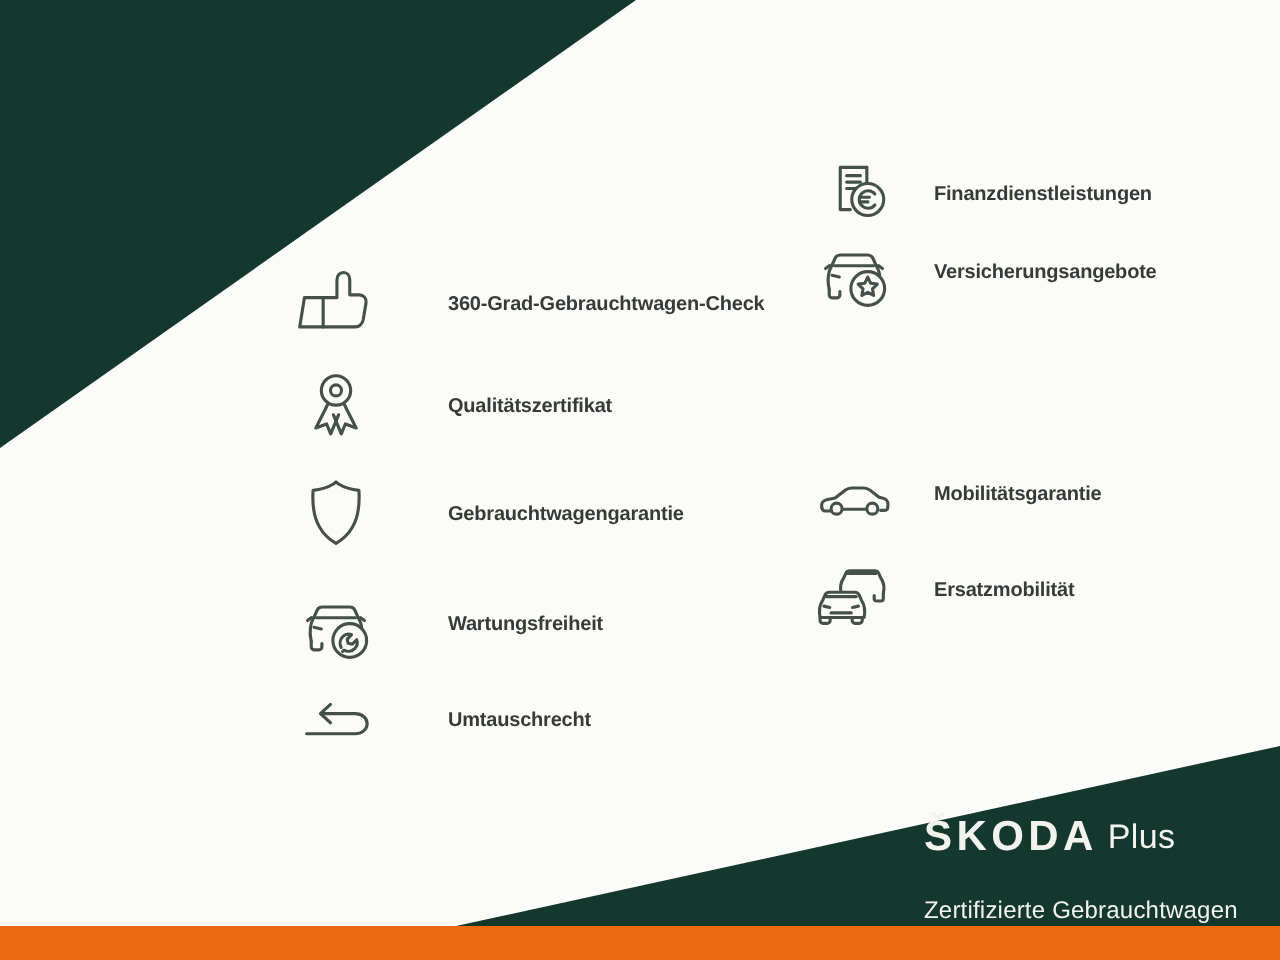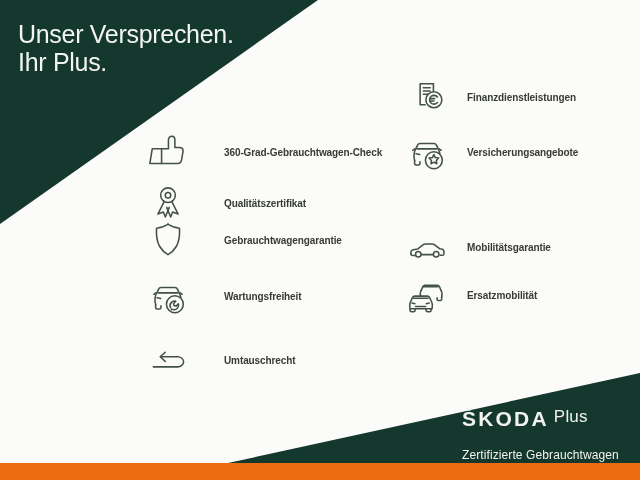--- a/index.html
+++ b/index.html
@@ -35,21 +35,21 @@
   .row.left-col .label{ margin-left:34px; }
   .row.right-col{ left:405px; }
   .row.right-col .label{ margin-left:18px; }
   .label{
     color:#363B38; font-weight:bold; font-size:10px; letter-spacing:-0.1px;
     white-space:nowrap;
   }
   .logo{
     position:absolute; left:462px; top:408px; color:#F2F3EF; line-height:1;
   }
-  .logo .brandline{ display:flex; align-items:flex-start; }
+  .logo .brandline{ display:flex; align-items:center; }
   .logo .brand{
     font-weight:bold; font-size:21px; letter-spacing:2.2px;
   }
   .logo .brand-suffix{
     font-weight:400; font-size:17px; margin-left:5px; letter-spacing:0.2px;
   }
   .logo .tagline{
     font-weight:400; font-size:12px; margin-top:20px; letter-spacing:0.1px;
   }
   svg.benefit{ stroke:#44514B; fill:none; stroke-width:1.7; stroke-linecap:round; stroke-linejoin:round; }
@@ -57,24 +57,20 @@
 </style>
 </head>
 <body>
 
 <div class="canvas">
 
   <div class="tri-top"></div>
   <div class="wedge-bottom"></div>
   <div class="orange-bar"></div>
 
-  <div class="heading">
-    <div>Unser Versprechen.</div>
-    <div>Ihr Plus.</div>
-  </div>
 
   <div class="row left-col" style="top:152px">
     <div class="icon-box">
       <svg class="benefit" width="44" height="44" viewBox="0 0 48 48">
         <path d="M17 20.5h7.5V11c0-2.6 1.5-4.2 3.6-4.2 2 0 3.4 1.6 3.4 4V19h5.2c2.4 0 4.1 2 3.7 4.3l-1.6 9.4c-.4 2-2.1 3.8-4.2 3.8H17z"></path>
         <path d="M17 20.5H6.8M17 36.5H4.2M6.8 20.5L4.2 36.5"></path>
       </svg>
     </div>
     <div class="label">360-Grad-Gebrauchtwagen-Check</div>
   </div>
@@ -84,30 +80,30 @@
       <svg class="benefit" width="44" height="44" viewBox="0 0 48 48">
         <circle cx="24" cy="15.5" r="8"></circle>
         <circle cx="24" cy="15.5" r="3"></circle>
         <path d="M19.8 22.5L13 36l5.9-2.2 2.2 5.4 4.3-10.4"></path>
         <path d="M28.2 22.5L35 36l-5.9-2.2-2.2 5.4-4.3-10.4"></path>
       </svg>
     </div>
     <div class="label">Qualitätszertifikat</div>
   </div>
 
-  <div class="row left-col" style="top:240px">
+  <div class="row left-col" style="top:257px">
     <div class="icon-box">
       <svg class="benefit" width="44" height="44" viewBox="0 0 48 48">
         <path d="M24 6.5l1.2 1c3.2 2 7 3.2 11.3 3.6.5 7.8-.6 15-3.5 20-2.5 4.4-5.7 7.1-9 8.9-3.3-1.8-6.5-4.5-9-8.9-2.9-5-4-12.2-3.5-20 4.3-.4 8.1-1.6 11.3-3.6z"></path>
       </svg>
     </div>
     <div class="label">Gebrauchtwagengarantie</div>
   </div>
 
-  <div class="row left-col" style="top:296px">
+  <div class="row left-col" style="top:312px">
     <div class="icon-box">
       <svg class="benefit" width="44" height="44" viewBox="0 0 48 48">
         <path d="M10.5 33.5c-1.3-5.5-.3-10.4 1.2-12.6l2-4.4c.5-1.1 1.6-1.8 2.8-1.8h15c1.2 0 2.3.7 2.8 1.8l2 4.4c1 1.5 1.8 4.1 1.8 7.2"></path>
         <path d="M13.4 20.6h21.2"></path>
         <path d="M12 25.8l4 .9M36 25.8l-4 .9"></path>
         <path d="M10.5 33.5v3c0 .9.7 1.6 1.6 1.6h2.6c.9 0 1.6-.7 1.6-1.6v-1.9"></path>
         <path d="M10.7 20.5l-2.2 1.6M37.3 20.5l2.2 1.6"></path>
         <circle class="bgfill" cx="31.5" cy="33" r="9.2"></circle>
         <path d="M26.8 36.8c-1-1.9-.7-4.3.9-5.9 1.3-1.3 3.2-1.7 4.8-1.1l-2.4 2.4.5 2.3 2.3.5 2.4-2.4c.6 1.6.2 3.5-1.1 4.8-1.6 1.6-4 1.9-5.9.9l-.7.7"></path>
       </svg>
@@ -132,21 +128,21 @@
         <path d="M31 9.5v8.5"></path>
         <path d="M20 14h7.5M20 17.5h7.5M20 21h4.5"></path>
         <circle class="bgfill" cx="31.5" cy="27" r="8.7"></circle>
         <path d="M35.4 24a4.8 4.8 0 100 6"></path>
         <path d="M27.2 25.8h5.2M27.2 28.3h4.4"></path>
       </svg>
     </div>
     <div class="label">Finanzdienstleistungen</div>
   </div>
 
-  <div class="row right-col" style="top:152px">
+  <div class="row right-col" style="top:136px">
     <div class="icon-box">
       <svg class="benefit" width="44" height="44" viewBox="0 0 48 48">
         <path d="M10.5 33.5c-1.3-5.5-.3-10.4 1.2-12.6l2-4.4c.5-1.1 1.6-1.8 2.8-1.8h15c1.2 0 2.3.7 2.8 1.8l2 4.4c1 1.5 1.8 4.1 1.8 7.2"></path>
         <path d="M13.4 20.6h21.2"></path>
         <path d="M12 25.8l4 .9M36 25.8l-4 .9"></path>
         <path d="M10.5 33.5v3c0 .9.7 1.6 1.6 1.6h2.6c.9 0 1.6-.7 1.6-1.6v-1.9"></path>
         <path d="M10.7 20.5l-2.2 1.6M37.3 20.5l2.2 1.6"></path>
         <circle class="bgfill" cx="31.5" cy="33" r="9.2"></circle>
         <path d="M31.5 26.8l1.6 3.3 3.6.5-2.6 2.6.6 3.6-3.2-1.7-3.2 1.7.6-3.6-2.6-2.6 3.6-.5z"></path>
       </svg>

